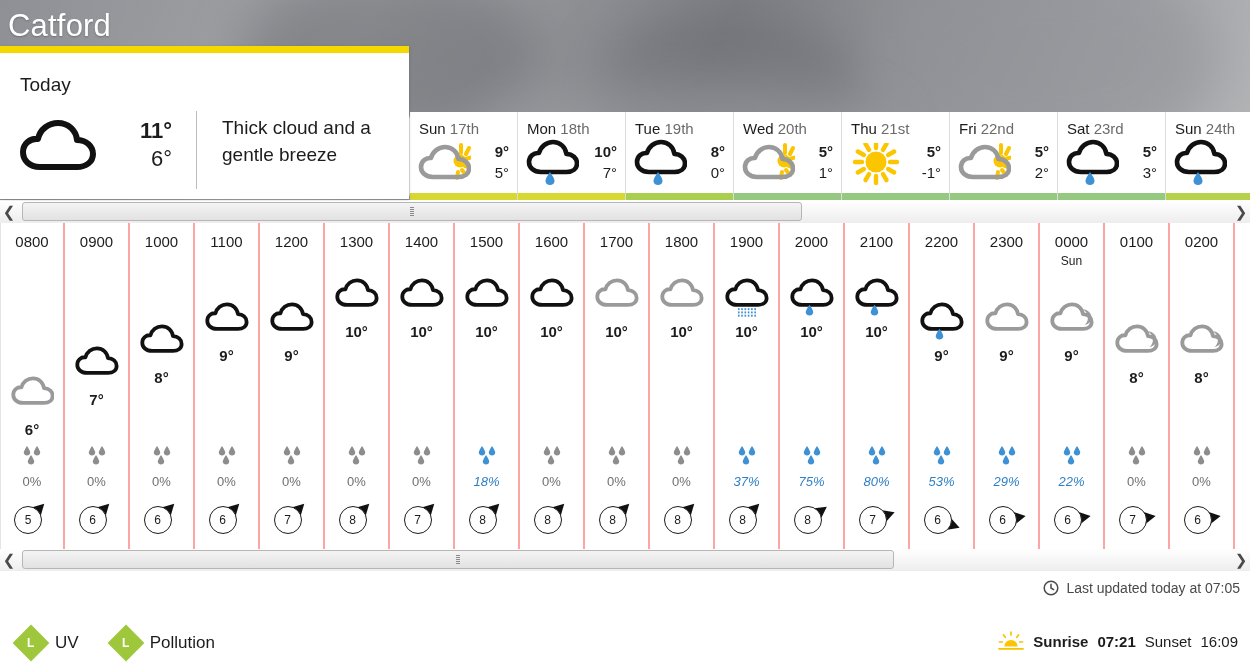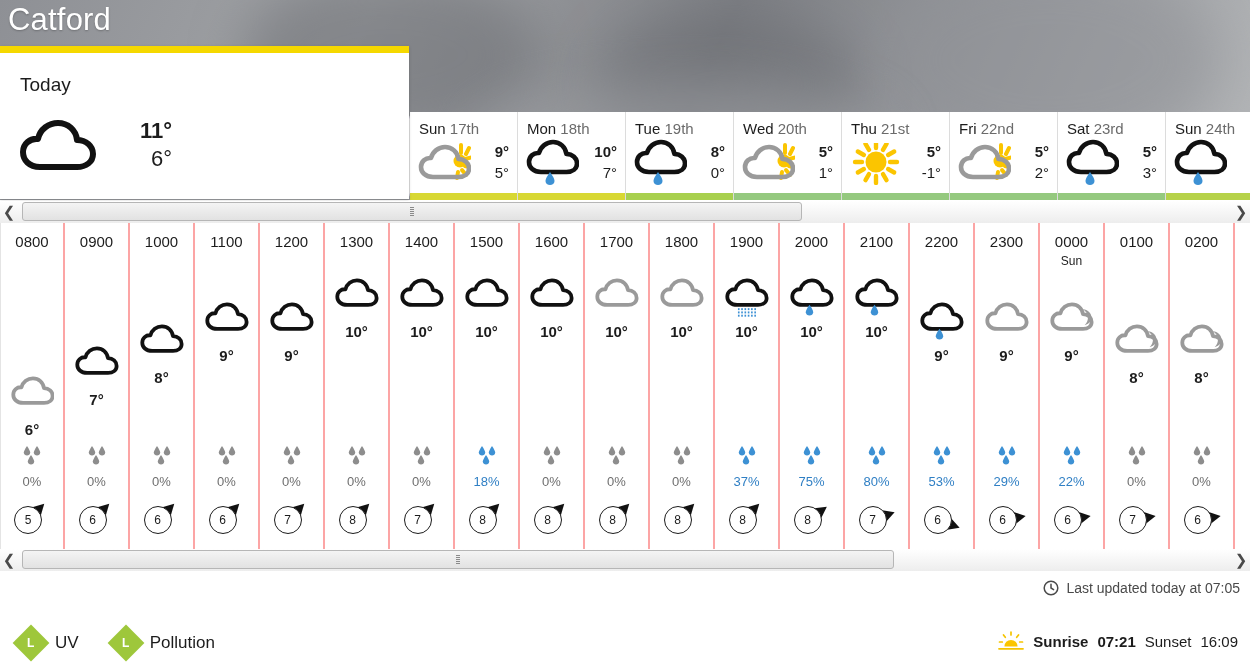--- a/index.html
+++ b/index.html
@@ -20,21 +20,21 @@
   .hero .blurblob {
     position: absolute; border-radius: 50%;
     filter: blur(26px); opacity: .55;
   }
   .b1 { width: 300px; height: 170px; left: 240px; top: -30px; background: #6d6f74; }
   .b2 { width: 260px; height: 150px; left: 600px; top: 10px;  background: #6a6c71; }
   .b3 { width: 340px; height: 200px; left: 880px; top: -40px; background: #8f9196; }
   .b4 { width: 420px; height: 120px; left: 470px; top: 80px;  background: #9ea0a4; }
 
   .city-title {
-    position: absolute; left: 8px; top: 2px;
+    position: absolute; left: 8px; top: 8px;
     font-size: 31px; color: #ffffff; letter-spacing: .2px;
     text-shadow: 0 1px 2px rgba(0,0,0,.25);
   }
 
   
   .today-card {
     position: absolute; left: 0; top: 46px; width: 409px; height: 153px;
     background: #ffffff;
     border-top: 7px solid #f5d800;
     box-shadow: 0 1px 3px rgba(0,0,0,.18);
@@ -133,21 +133,21 @@
   }
   .h-temp {
     position: absolute; left: 0; width: 100%; text-align: center;
     font-size: 15px; font-weight: bold; color: #1c1c1c;
   }
   .h-precip {
     position: absolute; left: 0; top: 222px; width: 100%;
     display: flex; flex-direction: column; align-items: center;
   }
   .h-precip .pval { font-size: 13px; margin-top: 3px; }
-  .pval.on  { color: #2f7fc4; }
+  .pval.on  { color: #2f7fc4; font-style: italic; }
   .pval.off { color: #6f6f6f; }
   .h-wind {
     position: absolute; left: 0; top: 280px; width: 100%;
     display: flex; justify-content: center;
   }
   .windbadge { position: relative; width: 42px; height: 34px; }
   .windbadge .circ {
     position: absolute; left: 3px; top: 3px; width: 28px; height: 28px;
     border: 1.6px solid #1c1c1c; border-radius: 50%;
     display: flex; align-items: center; justify-content: center;
@@ -196,20 +196,21 @@
   <div class="today-body">
     <div class="today-icon">
       <svg width="76" height="54" viewBox="0 0 76 54">
         <path d="M20 48 C9 48 3 41 3 33 C3 25 10 19 18 20 C20 10 29 4 38 4 C48 4 56 11 57 21 C66 21 73 27 73 35 C73 43 66 48 57 48 Z" fill="none" stroke="#111" stroke-width="6" stroke-linejoin="round"></path>
       </svg>
     </div>
     <div class="today-temps">
       <div class="hi">11°</div>
       <div class="lo">6°</div>
     </div>
+    <div class="today-desc">Thick cloud and a gentle breeze</div>
   </div>
 </div>
 
 <div class="days-strip" id="days-strip">
     <div class="day-tab">
       <div class="dname">Sun <span class="ddate">17th</span></div>
       <div class="dicon">
         <svg width="54" height="42" viewBox="0 0 54 42">
           <circle cx="43" cy="18" r="6.5" fill="#fbc500"></circle>
           <line x1="44" y1="2" x2="44" y2="10" stroke="#fbc500" stroke-width="4" stroke-linecap="round"></line>

